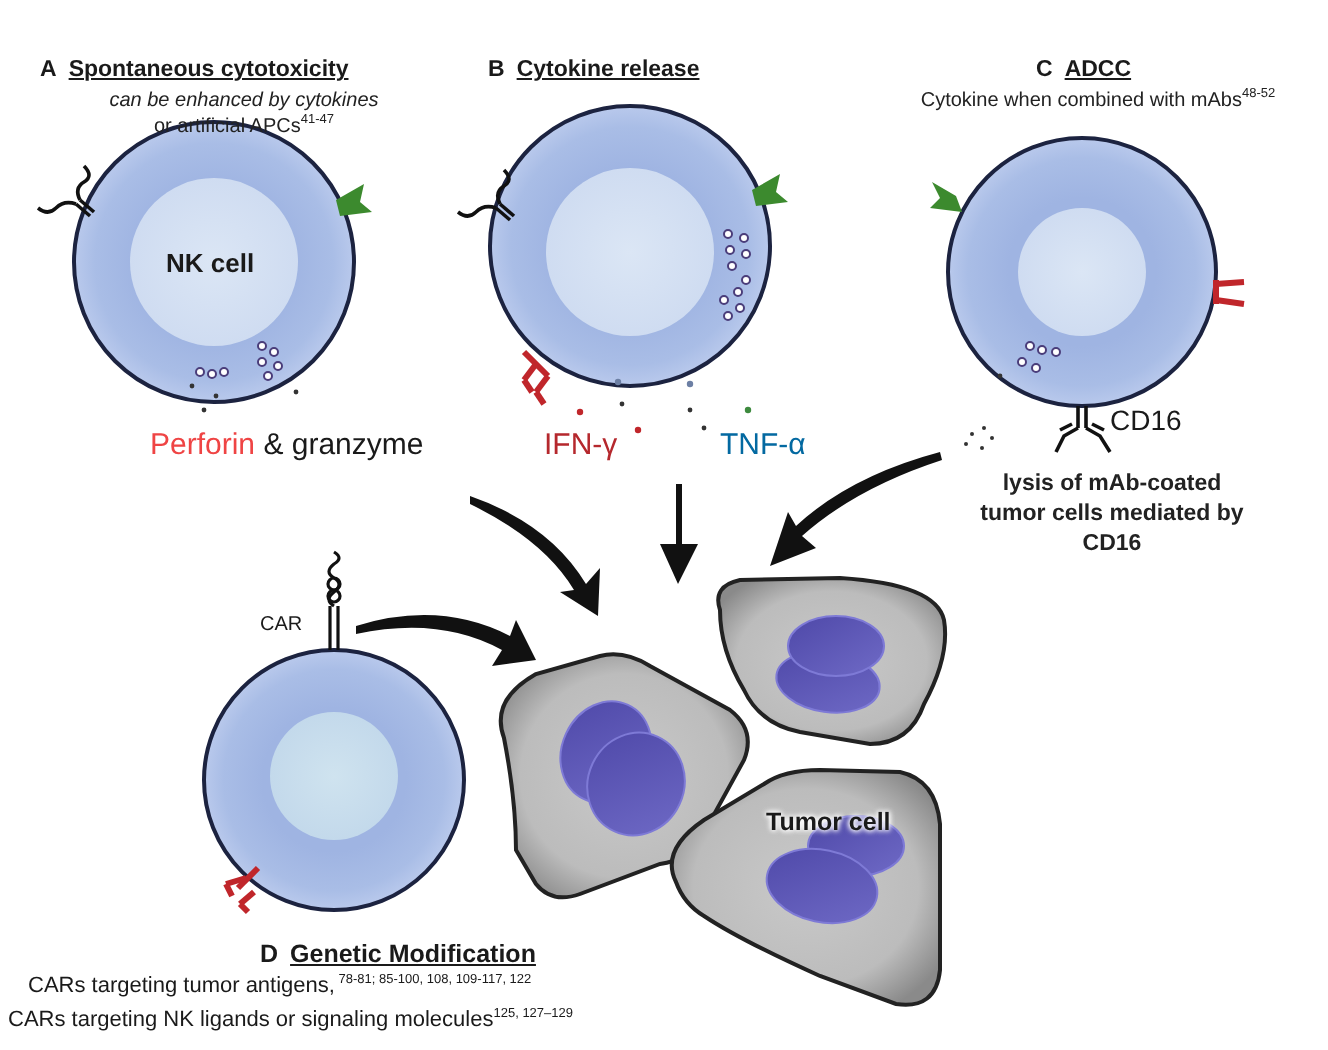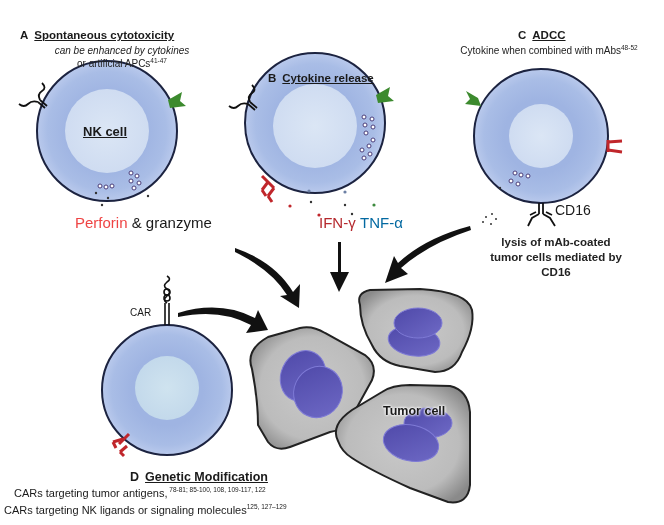--- a/index.html
+++ b/index.html
@@ -5,21 +5,21 @@
     html, body { margin: 0; padding: 0; background: #ffffff; }
     body { width: 664px; height: 525px; position: relative; overflow: hidden;
            font-family: "Liberation Sans", "DejaVu Sans", sans-serif; color: #1a1a1a; }
     .txt { position: absolute; white-space: nowrap; }
     .panel-head { font-weight: bold; font-size: 11.5px; }
     .panel-head .u { text-decoration: underline; text-decoration-thickness: 1px; margin-left: 6px; }
     .sub { font-size: 10px; color: #222; text-align: center; }
     sup { font-size: 6.5px; vertical-align: super; line-height: 0; }
     .lbl-big { font-size: 15px; }
     .purple { color: #ef4444; }
-    .red { color: #b5282d; margin-left: 47px; }
+    .red { color: #b5282d; }
     .green { color: #0369a1; }
     .bold { font-weight: bold; }
     svg { position: absolute; left: 0; top: 0; }
   </style>
 </head>
 <body>
 
 <svg width="664" height="525" viewBox="0 0 664 525">
   <defs>
     <radialGradient id="cellGrad" cx="50%" cy="50%" r="50%">
@@ -207,26 +207,26 @@
   </g>
 </svg>
 
 <div class="txt panel-head" style="left:20px; top:29px;">
   <span>A</span><span class="u">Spontaneous cytotoxicity</span>
 </div>
 <div class="txt sub" style="left:32px; top:45px; width:180px;font-style:italic;">can be enhanced by cytokines</div>
 <div class="txt sub" style="left:32px; top:58px; width:180px;">
   <span>or artificial APCs</span><sup>41-47</sup>
 </div>
-<div class="txt bold" style="left:83px; top:124px; font-size:13px;text-decoration:underline;">NK cell</div>
+<div class="txt bold" style="left:83px; top:124px; font-size:13px;">NK cell</div>
 <div class="txt lbl-big" style="left:75px; top:214px;">
   <span class="purple">Perforin</span><span> &amp; granzyme</span>
 </div>
 
-<div class="txt panel-head" style="left:268px; top:29px;margin-top:43px;">
+<div class="txt panel-head" style="left:244px; top:29px;">
   <span>B</span><span class="u">Cytokine release</span>
 </div>
 <div class="txt lbl-big red" style="left:272px; top:214px;">IFN-γ</div>
 <div class="txt lbl-big green" style="left:360px; top:214px;">TNF-α</div>
 
 <div class="txt panel-head" style="left:518px; top:29px;">
   <span>C</span><span class="u">ADCC</span>
 </div>
 <div class="txt sub" style="left:444px; top:45px; width:210px;">
   <span>Cytokine when combined with mAbs</span><sup>48-52</sup>

